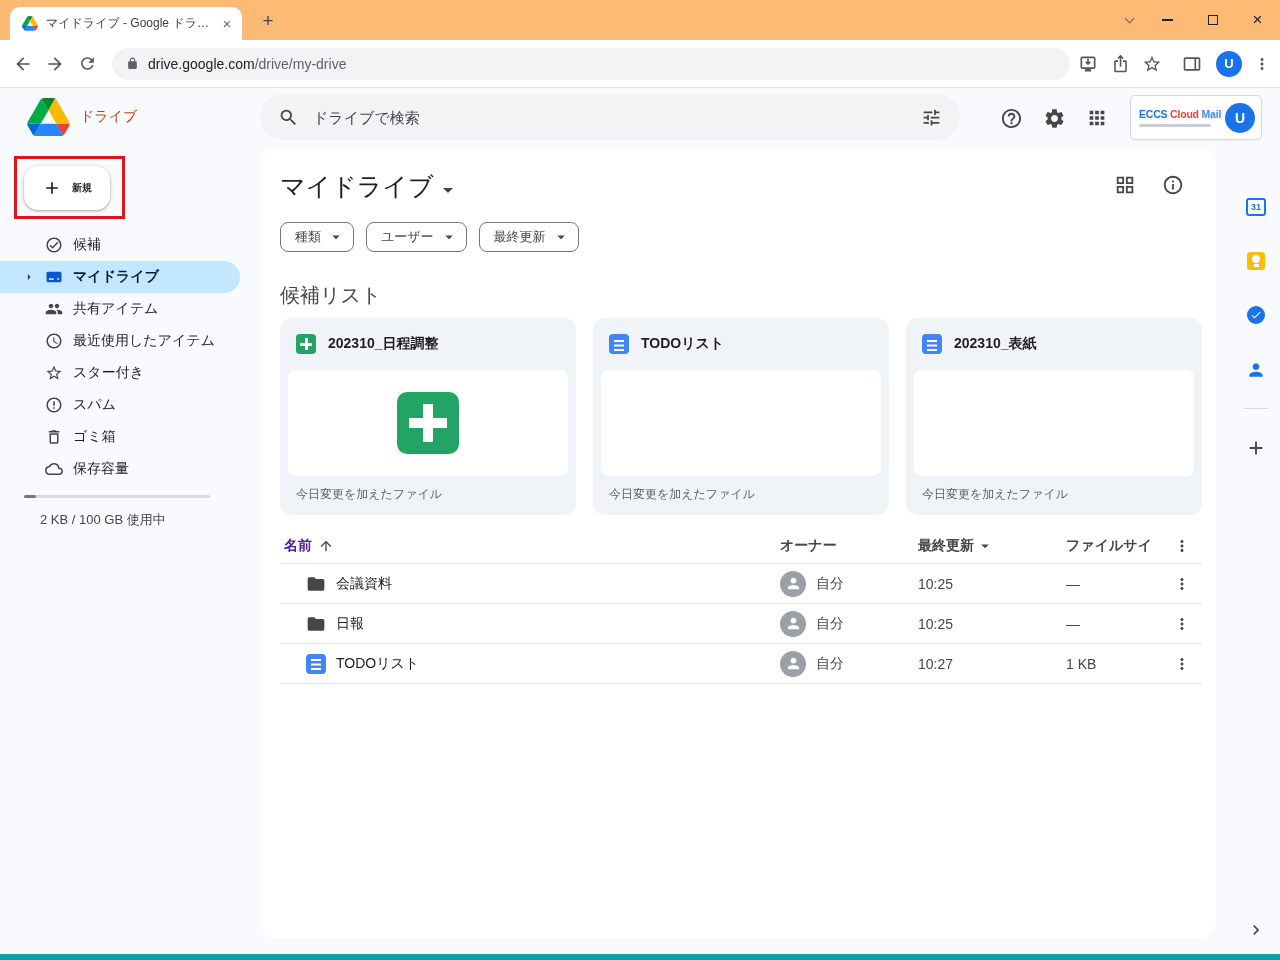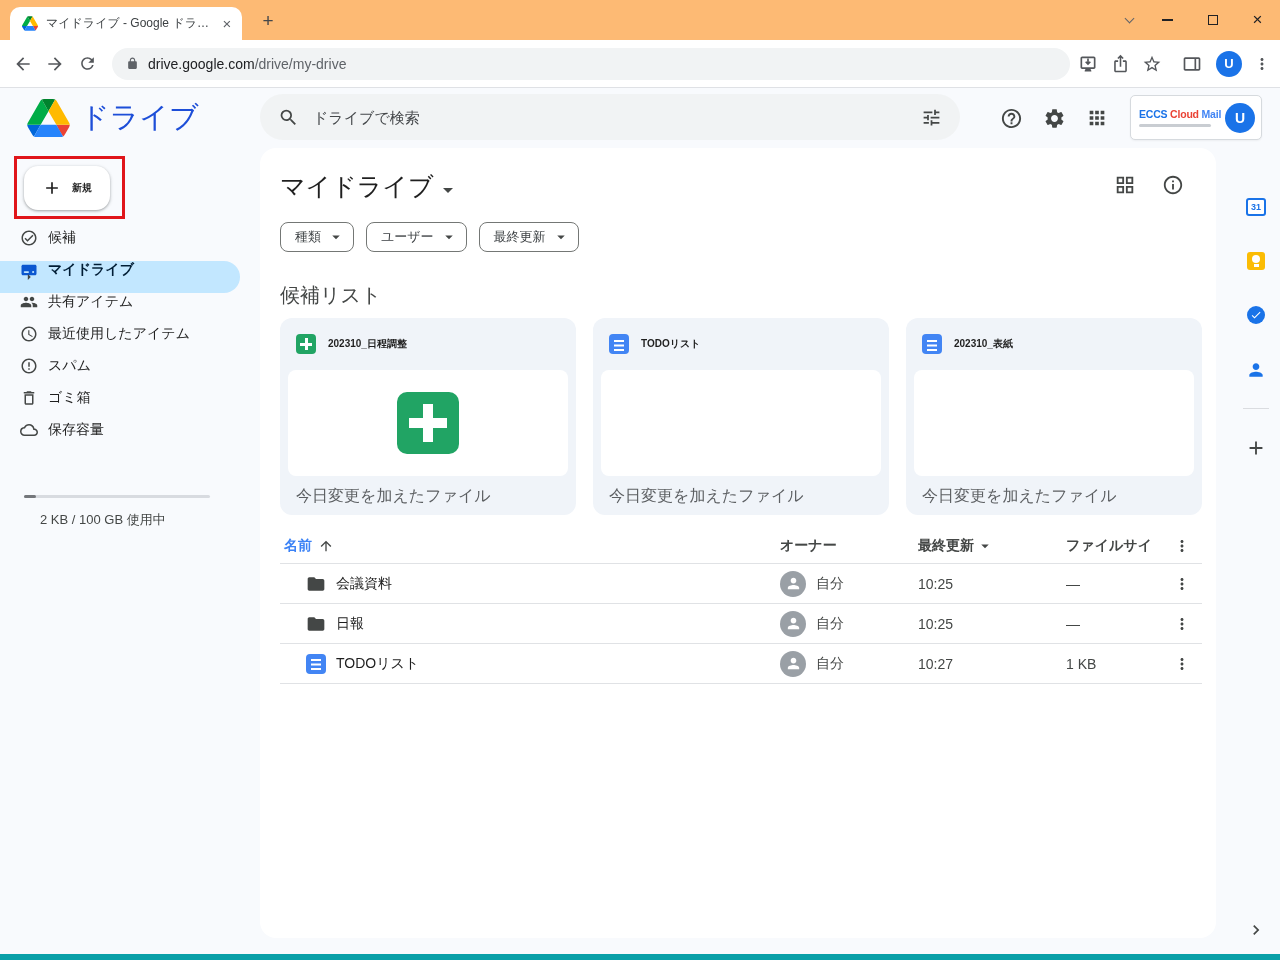--- a/index.html
+++ b/index.html
@@ -35,21 +35,21 @@
   .url { font-size:14px; }
   .url-domain { color:#202124; }
   .url-path { color:#5f6368; }
   .tb-avatar { width:26px; height:26px; border-radius:50%; background:var(--accent-blue); color:#fff;
                font-size:13px; font-weight:bold; display:flex; align-items:center; justify-content:center; margin-left:8px; }
 
   
   .drive-app { position:absolute; left:0; top:88px; width:1280px; height:866px; background:#f8fafd; }
   .drive-header { position:absolute; left:0; top:0; width:1280px; height:60px; }
   .brand { position:absolute; left:27px; top:10px; display:flex; align-items:center; }
-  .brand-name { margin-left:10px; font-size:29px; color:#1d4ed8; }
+  .brand-name { margin-left:10px; font-size:14px; color:#c2410c; }
   .searchbar { position:absolute; left:260px; top:6px; width:700px; height:46px; background:#f1f3f4;
                border-radius:23px; display:flex; align-items:center; padding:0 18px; }
   .searchbar .sicon { color:#444746; }
   .search-input { flex:1; margin-left:14px; border:none; outline:none; background:transparent;
                   font-size:15px; color:#1f1f1f; font-family:inherit; }
   .search-input::placeholder { color:#44474a; }
   .hdr-btn { position:absolute; top:17px; width:26px; height:26px; color:#444746;
              display:flex; align-items:center; justify-content:center; }
   .hdr-help { left:998px; } .hdr-gear { left:1041px; } .hdr-apps { left:1084px; }
   .account-badge { position:absolute; left:1130px; top:7px; width:132px; height:45px; background:#fff;
@@ -63,22 +63,22 @@
                   font-size:14px; font-weight:bold; display:flex; align-items:center; justify-content:center; }
 
   
   .sidebar { position:absolute; left:0; top:60px; width:250px; bottom:0; }
   .annotation { position:absolute; left:14px; top:8px; width:111px; height:63px;
                 border:3px solid var(--annotation-red); z-index:6; pointer-events:none; }
   .new-btn { position:absolute; left:24px; top:18px; width:86px; height:44px; background:#fff; border-radius:14px;
              box-shadow:0 1px 2px rgba(60,64,67,.3), 0 1px 3px 1px rgba(60,64,67,.15);
              display:flex; align-items:center; justify-content:center; gap:10px; font-size:10px; font-weight:bold; color:#1f1f1f; }
   .nav { position:absolute; left:0; top:81px; right:10px; }
-  .nav-item { position:relative; height:32px; display:flex; align-items:flex-start; gap:10px;
-              padding-left:20px; border-radius:0 16px 16px 0; font-size:14px; color:#1f1f1f; }
+  .nav-item { position:relative; height:32px; display:flex; align-items:center; gap:10px;
+              padding-left:45px; border-radius:0 16px 16px 0; font-size:14px; color:#1f1f1f; }
   .nav-item .nicon { color:#444746; }
   .nav-item.selected { background:var(--selected-bg); font-weight:bold; color:#001d35; }
   .nav-item.selected .nicon { color:#0b57d0; }
   .expander { position:absolute; left:22px; top:9px; width:14px; height:14px; color:#444746; }
   .storage-track { position:absolute; left:24px; top:347px; width:186px; height:3px; background:#d8dbe0; border-radius:3px; }
   .storage-used { width:12px; height:3px; background:#74777b; border-radius:3px; }
   .storage-text { position:absolute; left:40px; top:363px; font-size:13px; color:#444746; }
 
   
   .main { position:absolute; left:260px; top:60px; width:956px; height:790px; background:#fff; border-radius:16px; }
@@ -89,42 +89,42 @@
   .btn-grid { left:854px; } .btn-info { left:902px; }
   .chips { position:absolute; left:20px; top:74px; display:flex; gap:12px; }
   .chip { height:30px; border:1px solid #747775; border-radius:8px; display:flex; align-items:center;
           padding:0 8px 0 14px; font-size:13px; color:#3c4043; background:#fff; }
   .chip .ccaret { color:#444746; margin-left:6px; }
   .section-label { position:absolute; left:20px; top:134px; font-size:20px; color:#444746; }
 
   .cards { position:absolute; left:20px; top:170px; display:flex; gap:17px; }
   .card { width:296px; height:197px; background:#f0f4f9; border-radius:12px; overflow:hidden; }
   .card-head { height:52px; display:flex; align-items:center; gap:12px; padding:0 16px; }
-  .card-title { font-size:10px; font-weight:bold; color:#1f1f1f; white-space:nowrap; overflow:hidden; text-overflow:ellipsis; }
+  .card-title { font-size:14px; font-weight:bold; color:#1f1f1f; white-space:nowrap; overflow:hidden; text-overflow:ellipsis; }
   .card-preview { height:106px; margin:0 8px; background:#fff; border-radius:8px;
                   display:flex; align-items:center; justify-content:center; }
-  .card-caption { padding:10px 16px 0; font-size:16px; color:#5c5f62; }
+  .card-caption { padding:10px 16px 0; font-size:12px; color:#5c5f62; }
 
   .fileicon { width:20px; height:20px; border-radius:4px; position:relative; flex:none; }
   .fileicon.sheets { background:var(--sheets-green); }
   .fileicon.sheets::before { content:""; position:absolute; left:4px; right:4px; top:8.5px; height:3px; background:#fff; }
   .fileicon.sheets::after  { content:""; position:absolute; top:4px; bottom:4px; left:8.5px; width:3px; background:#fff; }
   .fileicon.docs { background:var(--docs-blue); }
   .fileicon.docs::before { content:""; position:absolute; left:5px; right:5px; top:5.5px; height:2.4px; background:#fff;
                            box-shadow:0 4.5px 0 #fff, 0 9px 0 #fff; }
   .sheets-big { width:62px; height:62px; border-radius:10px; background:var(--sheets-green); position:relative; }
   .sheets-big::before { content:""; position:absolute; left:12px; right:12px; top:26px; height:10px; background:#fff; }
   .sheets-big::after  { content:""; position:absolute; top:12px; bottom:12px; left:26px; width:10px; background:#fff; }
 
   .table { position:absolute; left:20px; top:380px; width:922px; }
   .trow { display:grid; grid-template-columns:500px 138px 148px 96px 40px; align-items:center;
           height:40px; border-bottom:1px solid #e0e2e5; font-size:14px; color:#444746; }
   .trow.thead { height:36px; font-weight:bold; }
   .cell-name { display:flex; align-items:center; gap:10px; padding-left:26px; color:#1f1f1f; }
-  .thead .cell-name { padding-left:4px; color:#3b82f6; gap:6px; }
+  .thead .cell-name { padding-left:4px; color:#4c1d95; gap:6px; }
   .cell-owner { display:flex; align-items:center; gap:10px; }
   .mini-avatar { width:26px; height:26px; border-radius:50%; background:#9aa0a6;
                  display:flex; align-items:center; justify-content:center; color:#fff; }
   .cell-menu { justify-self:center; color:#444746; }
   .sort-caret { color:#444746; }
   .folder-ic { color:#444746; }
 
   
   .side-rail { position:absolute; right:0; top:60px; width:48px; bottom:0; display:flex; flex-direction:column;
                align-items:center; padding-top:50px; gap:36px; }
@@ -408,20 +408,26 @@
         <span>共有アイテム</span>
       </div>
       <div class="nav-item">
         <svg class="ic nicon" width="18" height="18">
             <use href="#sym-clock"></use>
           </svg>
         <span>最近使用したアイテム</span>
       </div>
       <div class="nav-item">
         <svg class="ic nicon" width="18" height="18">
+            <use href="#sym-star"></use>
+          </svg>
+        <span>スター付き</span>
+      </div>
+      <div class="nav-item">
+        <svg class="ic nicon" width="18" height="18">
             <use href="#sym-alert"></use>
           </svg>
         <span>スパム</span>
       </div>
       <div class="nav-item">
         <svg class="ic nicon" width="18" height="18">
             <use href="#sym-trash"></use>
           </svg>
         <span>ゴミ箱</span>
       </div>

